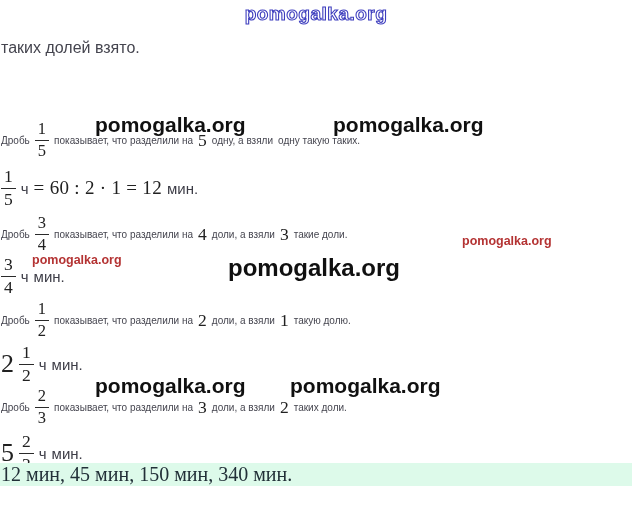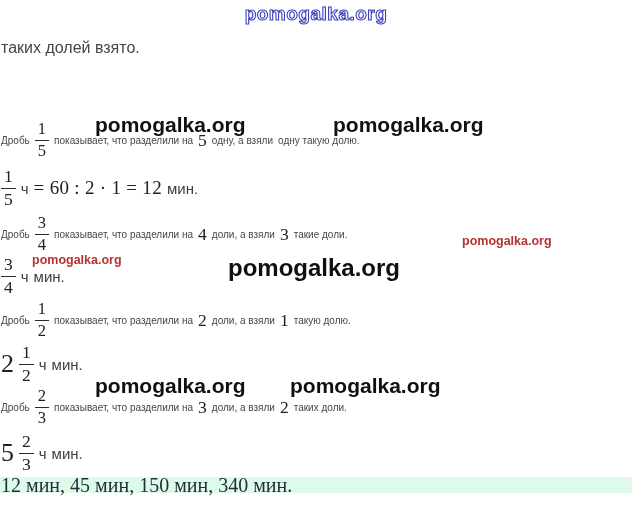--- a/index.html
+++ b/index.html
@@ -28,21 +28,21 @@
     font-family:"Liberation Serif",serif;color:#212121;font-size:16.5px;
   }
   .frac .fnum{padding:0 3px 2.5px;}
   .frac .fden{border-top:1.4px solid #2a2a2a;padding:2.5px 3px 0;}
   .eq .frac{font-size:17.5px;}
   .whole{font-family:"Liberation Serif",serif;font-size:26px;color:#212121;line-height:1;}
   .unit{font-size:15px;color:#3d3d47;}
   .expr{font-family:"Liberation Serif",serif;font-size:19px;color:#212121;letter-spacing:.3px;}
   
   .answer-bar{
-    position:absolute;left:0;right:0;top:477px;height:16px;background:#ddfaea;
+    position:absolute;left:0;right:0;top:463px;height:23px;background:#ddfaea;
     display:flex;align-items:center;
   }
   .answer-text{
     font-family:"Liberation Serif",serif;font-size:20px;color:#223038;padding-left:1px;
   }
 </style>
 </head>
 <body>
 
 <div class="page">
@@ -61,21 +61,21 @@
   <div class="row" style="left:1px;top:117px;height:46px;">
     <span class="sent">Дробь</span>
     <span class="frac">
       <span class="fnum">1</span>
       <span class="fden">5</span>
     </span>
     <span class="sent">показывает, что разделили на</span>
     <span class="mathnum">5</span>
     <span class="sent">одну, а взяли</span>
 
-    <span class="sent">одну такую долю.</span>
+    <span class="sent">одну такую таких.</span>
   </div>
 
   <div class="row eq" style="left:1px;top:164px;height:48px;">
 
     <span class="frac">
       <span class="fnum">1</span>
       <span class="fden">5</span>
     </span>
     <span class="unit">ч</span>
     <span class="expr">= 60 : 2 · 1 = 12</span>

